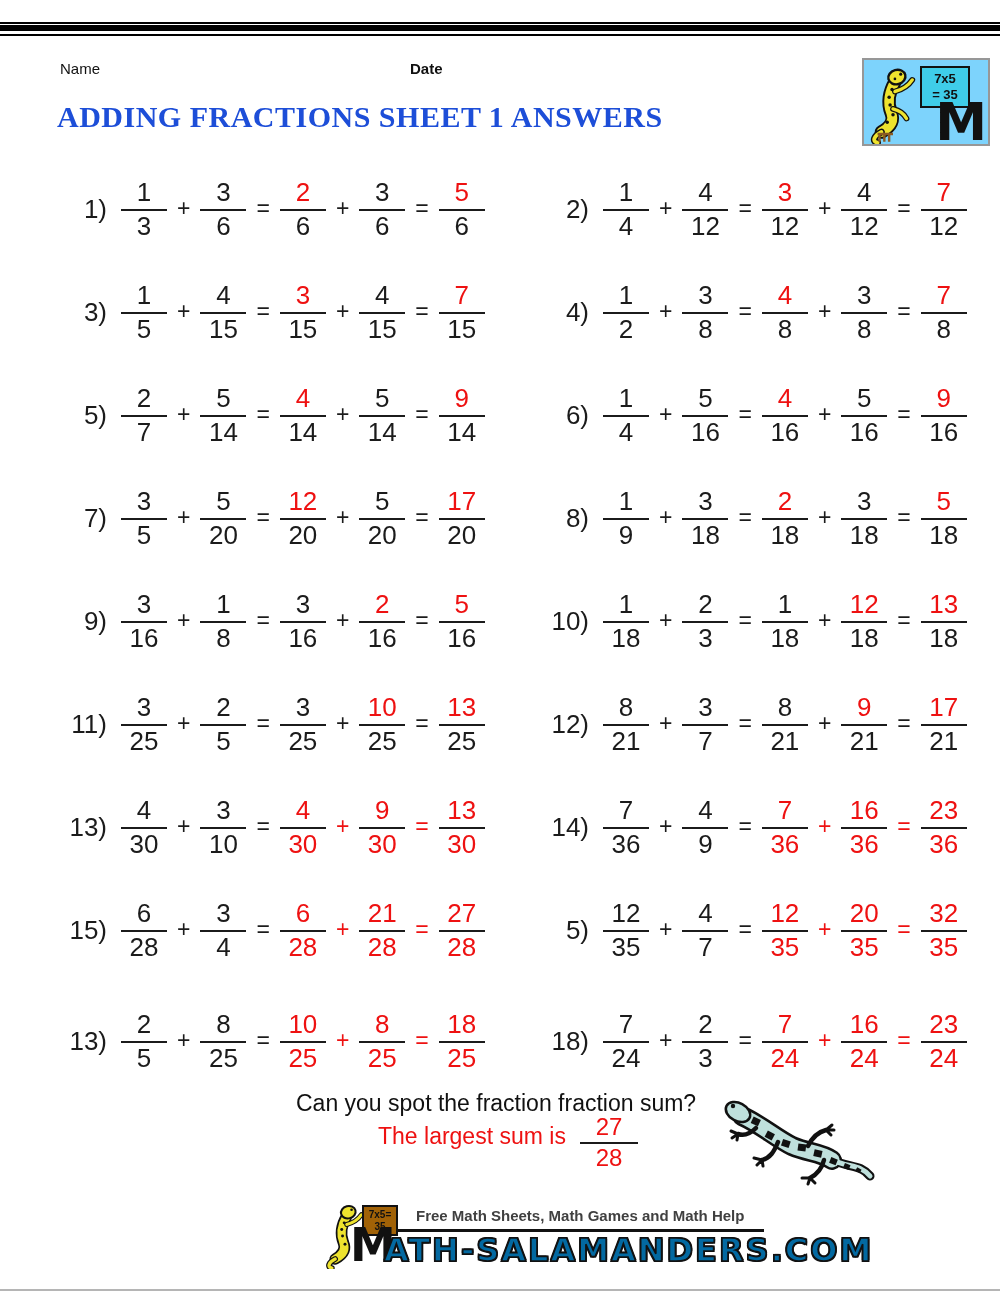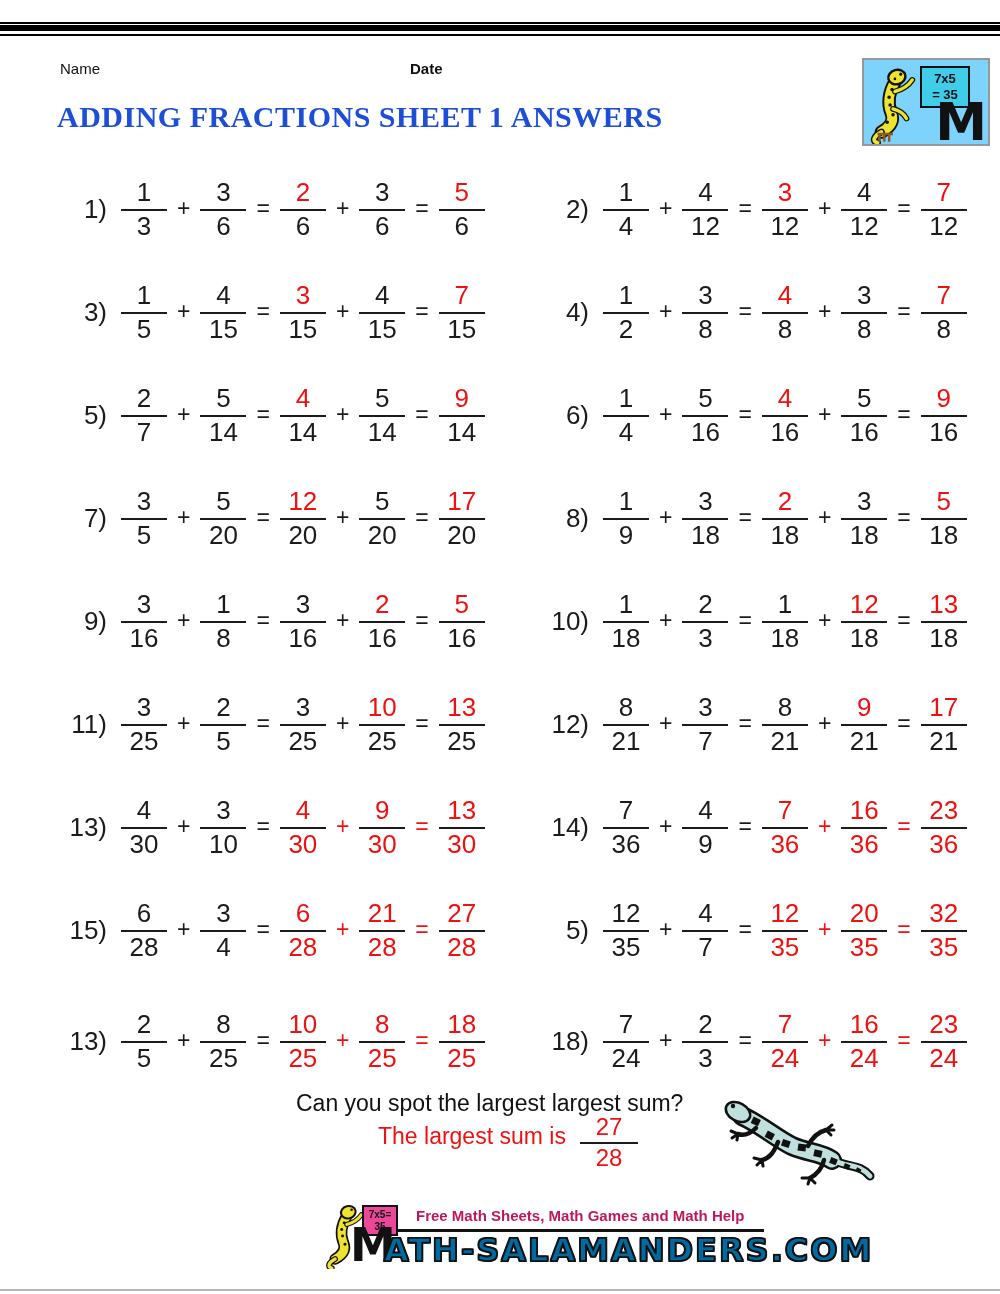--- a/index.html
+++ b/index.html
@@ -38,24 +38,24 @@
 
   
   .question { position:absolute; left:296px; top:1090px; font-size:23px; color:#111; }
   .answer-label { position:absolute; left:366px; top:1123px; font-size:23px; color:#ee1111;margin-left:12px; }
   .ans-frac { position:absolute; left:580px; top:1114px; display:inline-flex; flex-direction:column; align-items:center; min-width:58px; }
   .ans-frac .fn, .ans-frac .fd { font-size:24px; }
   .lizard { position:absolute; left:712px; top:1090px; }
 
   
   .f-sal { position:absolute; left:322px; top:1203px; }
-  .f-board { position:absolute; left:362px; top:1205px; width:36px; height:31px; background:#ec4899; border:2px solid #111;
+  .f-board { position:absolute; left:362px; top:1205px; width:36px; height:31px; background:#a16207; border:2px solid #111;
              font-size:10px; font-weight:bold; line-height:1.2; text-align:center; padding-top:2px; color:#111; }
   .f-m { position:absolute; left:350px; top:1222px; font-family:"DejaVu Sans", sans-serif; font-weight:900; font-size:46px; color:#111; line-height:1; letter-spacing:-2px; }
-  .tagline { position:absolute; left:416px; top:1207px; font-size:15px; font-weight:bold; color:#be185d; }
+  .tagline { position:absolute; left:416px; top:1207px; font-size:15px; font-weight:bold; color:#404040; }
   .tag-rule { position:absolute; left:396px; top:1229px; width:368px; height:3px; background:#111; }
   .site { position:absolute; left:384px; top:1231px; font-family:"DejaVu Sans", sans-serif; font-weight:800; font-size:32px; letter-spacing:2px;
           color:#0369a1; -webkit-text-stroke:1.6px #111;
           text-shadow:-1px -1px 0 #111, 1px -1px 0 #111, -1px 1px 0 #111, 1px 1px 0 #111; }
   .bottom-rule { position:absolute; left:0; top:1289px; width:1000px; height:2px; background:#b5b5b5; }
 </style>
 </head>
 <body>
 
 <div class="top-band">
@@ -676,21 +676,21 @@
       </span>
       <span class="op red">=</span>
       <span class="frac">
         <span class="fn red">23</span>
         <span class="fbar"></span>
         <span class="fd red">24</span>
       </span>
     </div>
   </div>
 
-<div class="question">Can you spot the largest largest sum?</div>
+<div class="question">Can you spot the fraction fraction sum?</div>
 <div class="answer-label">The largest sum is</div>
 <span class="ans-frac">
   <span class="fn red">27</span>
   <span class="fbar"></span>
   <span class="fd red">28</span>
 </span>
 
 <svg class="lizard" width="165" height="100" viewBox="0 0 165 100">
   <g fill="none" stroke="#111" stroke-linecap="round">
     <path d="M30 26 C48 34 64 48 80 56 C96 63 108 62 120 70" stroke-width="20"></path>

